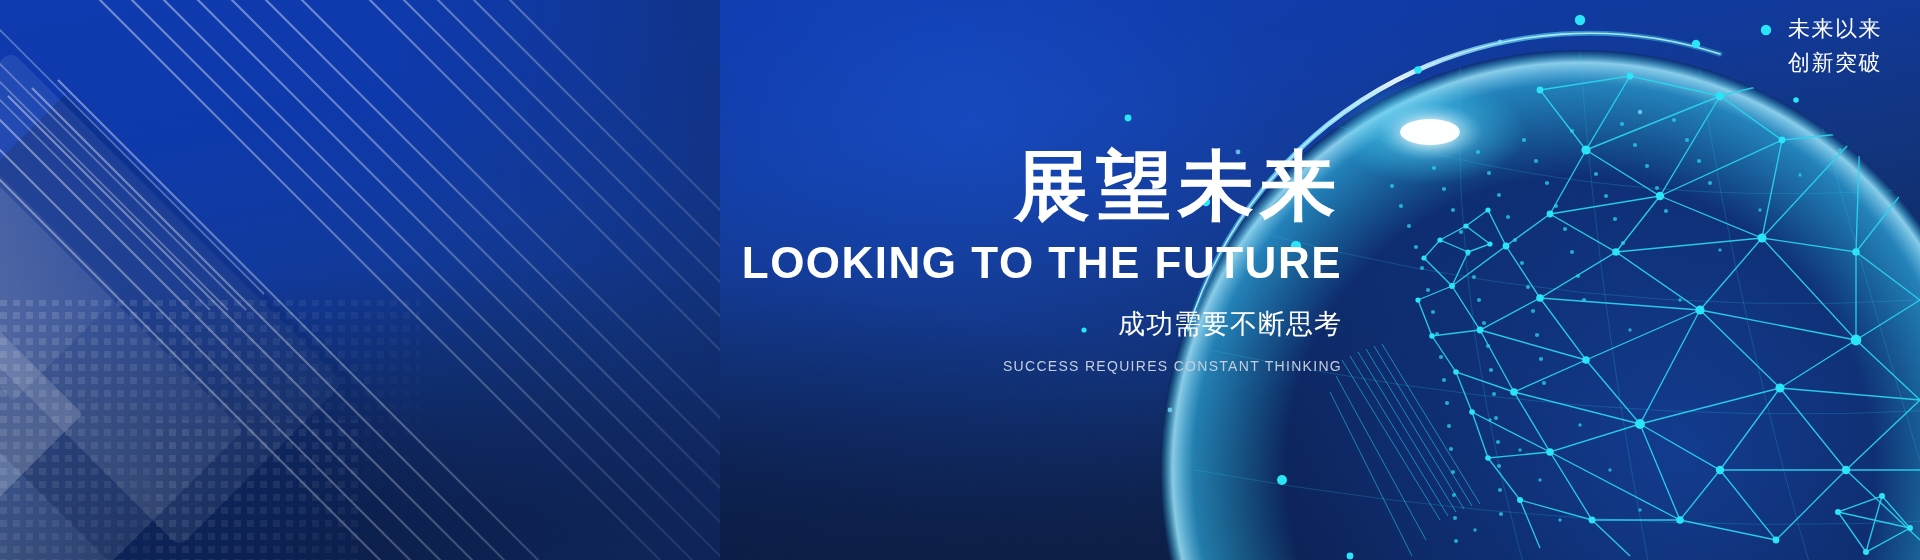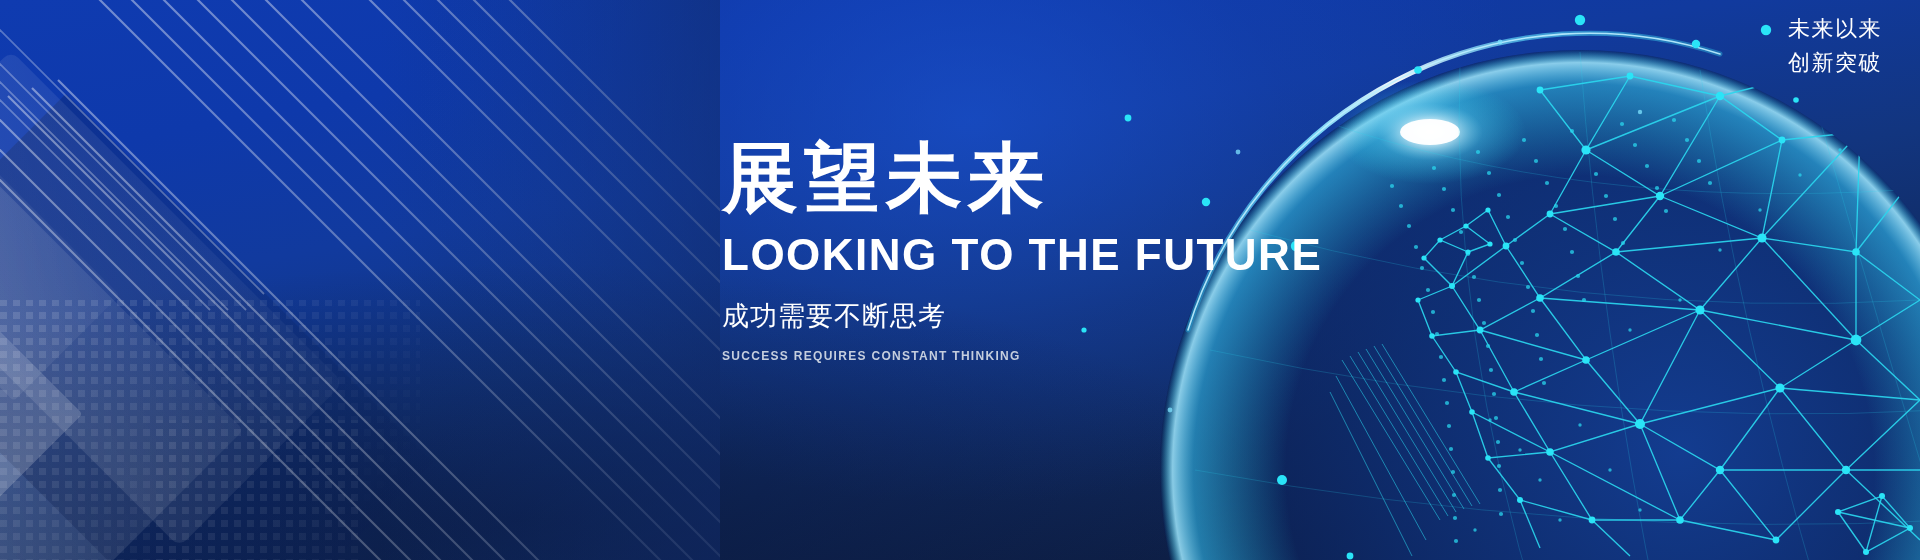--- a/index.html
+++ b/index.html
@@ -60,22 +60,23 @@
     height: 560px;
     overflow: hidden;
     pointer-events: none;
   }
   .globe-wrap svg { display: block; }
 
   
   .copy {
     position: absolute;
     left: 722px;
-    top: 140px;
+    top: 148px;
     width: 620px;
+    text-align: right;
   }
   .headline-cn {
     font-size: 76px;
     font-weight: 700;
     color: #ffffff;
     letter-spacing: 6px;
     line-height: 1;
     margin: 0;
     white-space: nowrap;
   }
@@ -96,22 +97,22 @@
     font-weight: 400;
     color: #ffffff;
     letter-spacing: 1px;
     line-height: 1.32;
     white-space: nowrap;
   }
   .sub-en {
     margin-top: 11px;
   }
   .sub-en-line {
-    font-size: 12px;
-    font-weight: 700;
+    font-size: 14px;
+    font-weight: 400;
     color: #c5cede;
     letter-spacing: 1.3px;
     line-height: 1.72;
     white-space: nowrap;
   }
 
   
   .corner-slogan {
     position: absolute;
     right: 38px;

